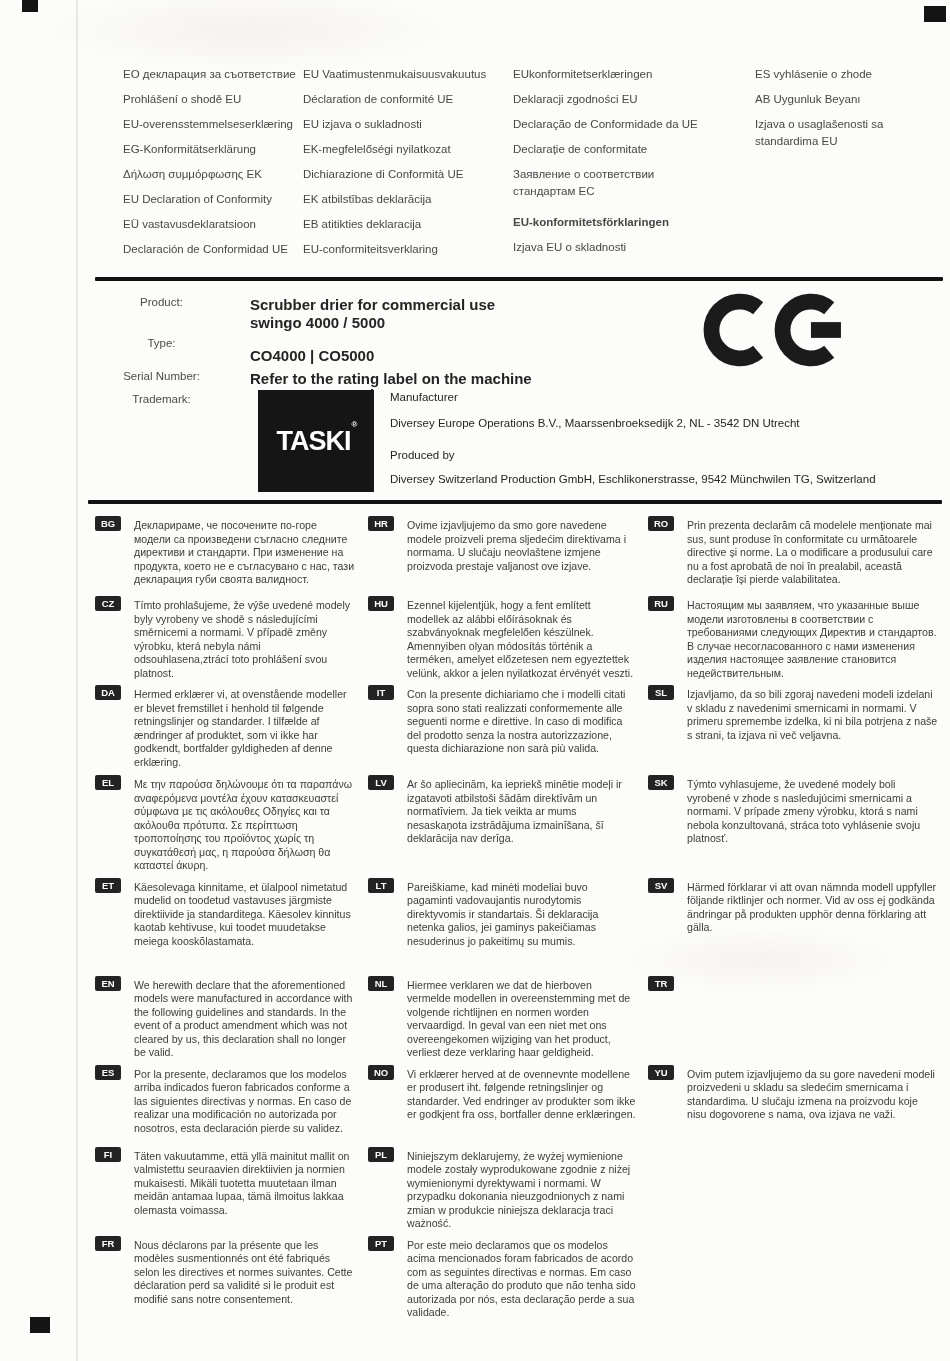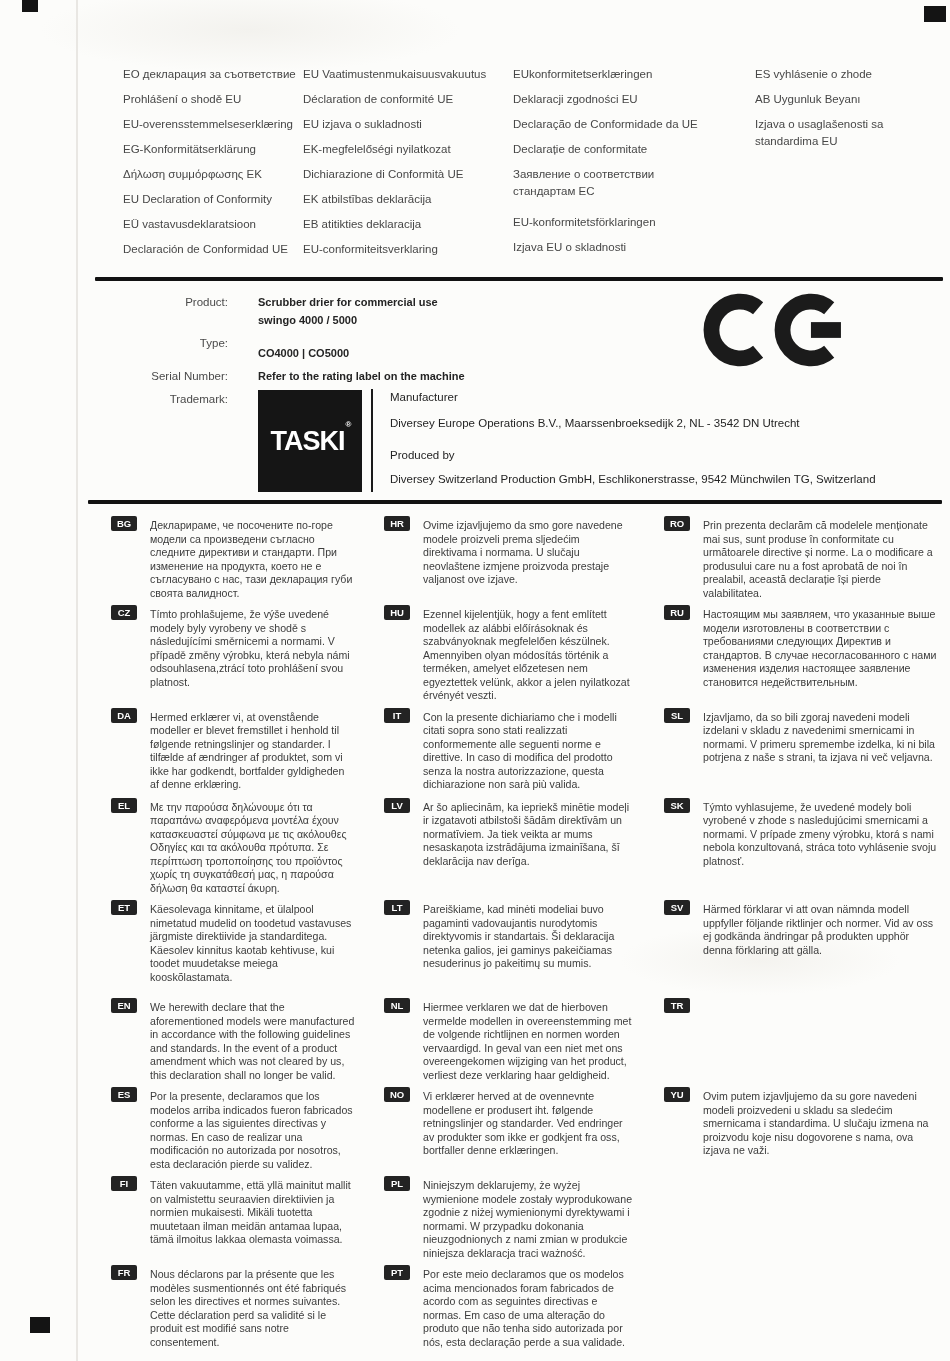--- a/index.html
+++ b/index.html
@@ -22,31 +22,31 @@
   .mark.tl{left:22px;top:0;width:16px;height:12px;}
   .mark.tr{left:924px;top:6px;width:22px;height:16px;}
   .mark.bl{left:30px;top:1317px;width:20px;height:16px;}
 
   
   .tcol{position:absolute;top:66px;font-size:11.5px;line-height:17px;color:#474747;}
   .tcol div{margin-bottom:8px;}
   .tcol1{left:123px;width:185px;}
   .tcol2{left:303px;width:205px;}
   .tcol3{left:513px;width:195px;}
-  .tcol3 div:nth-child(6){margin-top:14px;}
+  .tcol3 div:nth-child(6){margin-top:14px;font-weight:bold;}
   .tcol4{left:723px;width:170px;margin-left:32px;}
 
   .rule{position:absolute;background:#121212;height:4px;border-radius:1px;}
   .rule1{left:95px;top:277px;width:848px;}
   .rule2{left:88px;top:500px;width:854px;}
 
   
-  .plabel{position:absolute;left:95px;width:133px;text-align:right;font-size:11.5px;color:#4a4a4a;}
-  .pval{position:absolute;left:258px;font-size:11px;font-weight:bold;color:#242424;}
-  .taski{position:absolute;left:258px;top:390px;width:104px;height:102px;background:#151515;
+  .plabel{position:absolute;left:95px;width:133px;text-align:center;font-size:11.5px;color:#4a4a4a;}
+  .pval{position:absolute;left:250px;font-size:15px;font-weight:bold;color:#242424;}
+  .taski{position:absolute;left:258px;top:390px;width:116px;height:102px;background:#151515;
     display:flex;align-items:center;justify-content:center;}
   .taski span{color:#ffffff;font-weight:bold;font-size:27px;letter-spacing:-1px;}
   .taski sup{color:#ffffff;font-size:8px;vertical-align:top;position:relative;top:-6px;left:1px;}
   .vline{position:absolute;left:371px;top:389px;width:2px;height:103px;background:#1a1a1a;}
   .mfr{position:absolute;left:390px;font-size:11.5px;font-weight:normal;color:#242424;white-space:nowrap;}
   .ce{position:absolute;left:702px;top:278px;}
 
   
   .decl-grid{
     position:absolute;left:95px;top:515px;width:848px;
@@ -58,21 +58,20 @@
       minmax(100px,auto);
     grid-auto-flow:column;
     column-gap:8px;
   }
   .decl{display:flex;align-items:flex-start;}
   .badge{
     flex:0 0 26px;height:15px;margin-right:9px;margin-top:1px;
     background:#232323;color:#fff;
     font-size:9.5px;font-weight:bold;text-align:center;line-height:15px;
     border-radius:2px;
-    margin-left:16px;
   }
   .dtext{margin:4px;font-size:10.6px;line-height:13.5px;color:#3c3c3c;}
 </style>
 </head>
 <body>
 
 <div class="page">
   <div class="scan-edge"></div>
   <div class="mark tl"></div>
   <div class="mark tr"></div>

